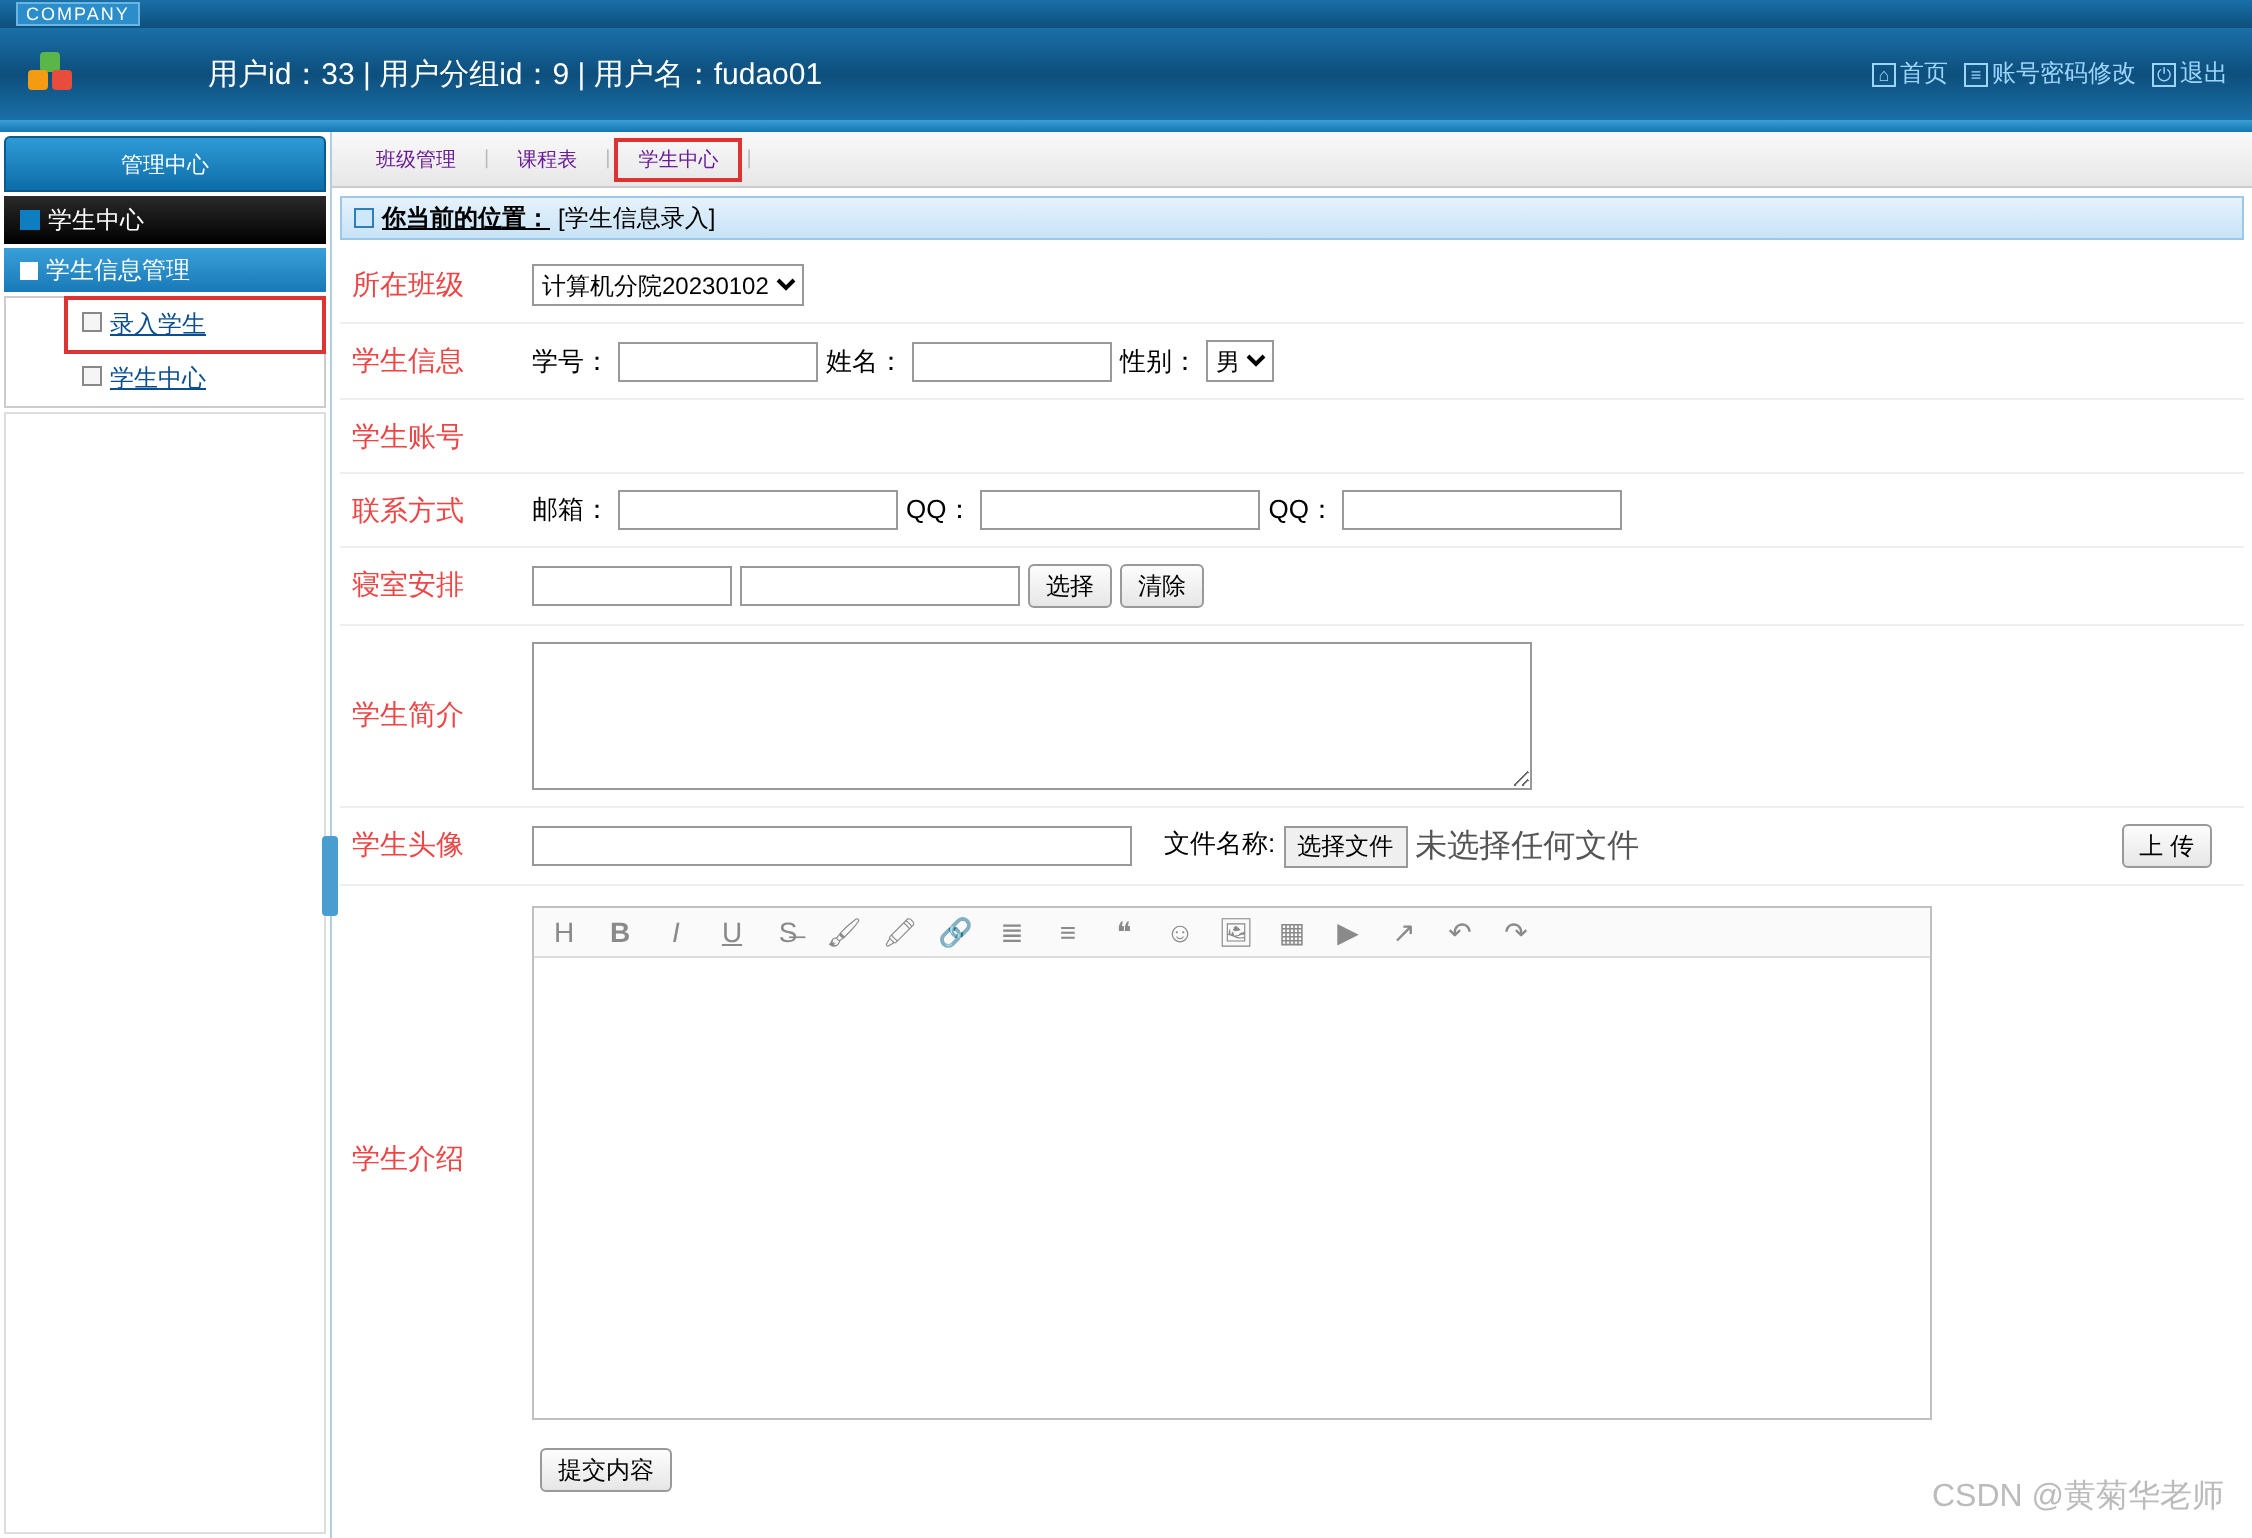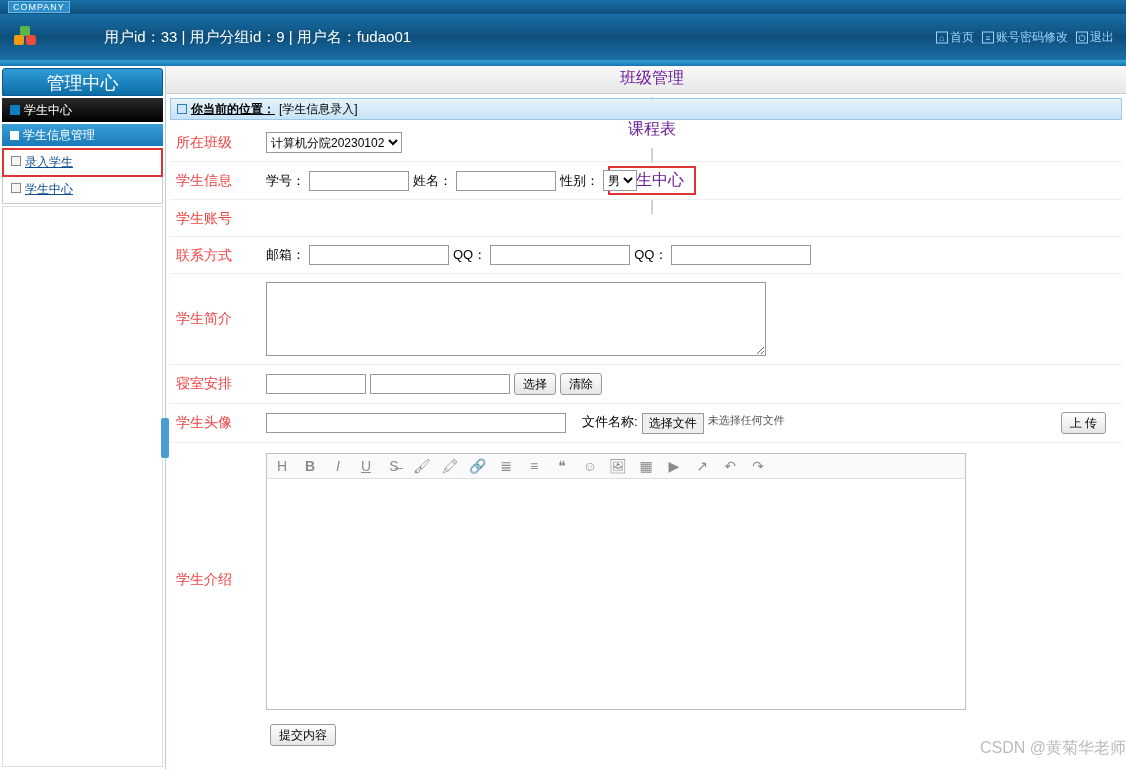--- a/index.html
+++ b/index.html
@@ -27,37 +27,37 @@
     .ta-icon { width: 12px; height: 12px; display: inline-block; border: 1px solid #9cd5ff; font-size: 9px; line-height: 10px; text-align: center; }
     
     
     .secondary-bar { height: 6px; background: linear-gradient(#3aa0d8, #1575b0); }
     
     
     .body-wrap { display: flex; height: calc(769px - 14px - 46px - 6px); }
     
     
     .sidebar { width: 165px; display: flex; flex-direction: column; background: #fff; }
-    .side-header { background: linear-gradient(#2e9bd6, #0c6da8); color: #fff; text-align: center; height: 28px; line-height: 28px; font-size: 18px; border: 1px solid #0a5a8e; border-radius: 3px 3px 0 0; margin: 2px 2px 0 2px; }
+    .side-header { background: linear-gradient(#2e9bd6, #0c6da8); color: #fff; text-align: center; height: 28px; line-height: 28px; font-size: 11px; border: 1px solid #0a5a8e; border-radius: 3px 3px 0 0; margin: 2px 2px 0 2px; }
     
     .side-section-title { background: linear-gradient(#2a2a2a, #000); color: #fff; height: 24px; line-height: 24px; padding-left: 8px; display: flex; align-items: center; gap: 4px; margin: 2px; }
     .side-section-title .sq { width: 10px; height: 10px; background: #0e7ec0; display: inline-block; }
     
     .side-group-header { background: linear-gradient(#3aa0d8, #1879b7); color: #fff; height: 22px; line-height: 22px; padding-left: 8px; display: flex; align-items: center; gap: 4px; margin: 0 2px; font-size: 12px; }
     .side-group-header .sq2 { width: 9px; height: 9px; background: #fff; display: inline-block; }
     
     .side-items { margin: 2px; border: 1px solid #ccc; }
-    .side-item { padding: 5px 6px 5px 22px; color: #0b4e90; text-decoration: underline; cursor: pointer; position: relative; font-size: 12px; }
+    .side-item { padding: 5px 6px 5px 22px; color: #0b4e90; text-decoration: underline; cursor: pointer; position: relative; font-size: 12px; margin-left: 30px; }
     .side-item::before { content: ""; position: absolute; left: 8px; top: 7px; width: 8px; height: 8px; border: 1px solid #888; background: #f5f5f5; }
     .side-item.highlighted { outline: 2px solid #d33; outline-offset: -1px; }
     
     .side-fill { flex: 1; background: #fff; margin: 0 2px 2px 2px; border: 1px solid #ddd; }
     
     
-    .top-tabs { height: 28px; background: linear-gradient(#f9f9f9, #e7e7e7); border-bottom: 1px solid #ccc; display: flex; align-items: center; padding-left: 12px; gap: 4px; font-size: 16px; color: #6a1b9a; flex-direction: column; }
+    .top-tabs { height: 28px; background: linear-gradient(#f9f9f9, #e7e7e7); border-bottom: 1px solid #ccc; display: flex; align-items: center; padding-left: 12px; gap: 4px; font-size: 10px; color: #6a1b9a; }
     .top-tab { padding: 2px 10px; cursor: pointer; }
     .tab-sep { color: #bbb; }
     .top-tab.highlighted { outline: 2px solid #d33; }
     
     
     .main { flex: 1; display: flex; flex-direction: column; background: #fff; border-left: 1px solid #b0cde2; position: relative; }
     .main-inner { flex: 1; overflow-y: auto; overflow-x: hidden; }
     
     .location-bar { background: linear-gradient(#e6f2fb, #c7e3f7); border: 1px solid #9cc7e6; height: 22px; line-height: 22px; margin: 4px; padding-left: 6px; display: flex; align-items: center; gap: 4px; font-size: 12px; }
     .loc-icon { width: 10px; height: 10px; border: 1px solid #2e7eb8; display: inline-block; background: #cfe8f9; }
@@ -73,39 +73,39 @@
     .inp { border: 1px solid #999; height: 20px; padding: 0 3px; font-size: 12px; background:#fff; }
     .inp-sm { width: 100px; }
     .inp-md { width: 140px; }
     .sel { border: 1px solid #999; height: 21px; font-size: 12px; background:#fff; }
     .btn { border: 1px solid #999; background: linear-gradient(#fdfdfd, #e6e6e6); height: 22px; padding: 0 8px; font-size: 12px; cursor: pointer; border-radius: 3px; }
     .txtarea { border: 1px solid #999; width: 500px; height: 74px; resize: both; font-size:12px; }
     
     .avatar-row .form-content { display: flex; align-items: center; gap: 16px; width: 100%; }
     .file-wrap { display: flex; gap: 4px; font-size:13px; }
     .file-btn { border: 1px solid #999; background: #efefef; padding: 1px 6px; font-size: 12px; cursor:pointer; }
-    .file-status { color: #555; font-size: 11px; }
+    .file-status { color: #555; font-size: 16px; }
     .upload-btn-wrap { margin-left: auto; margin-right: 10px; }
     
     
     .editor { border: 1px solid #c0c0c0; margin-top: 2px; width: 700px; }
     .editor-toolbar { border-bottom: 1px solid #ddd; background: #fafafa; padding: 4px 6px; display: flex; gap: 10px; color: #8a8a8a; align-items:center; }
     .ed-btn { cursor: pointer; font-size: 14px; color: #8a8a8a; width: 18px; text-align:center; font-family: Arial, sans-serif; }
     .editor-body { height: 230px; background: #fff; }
     
     .submit-row { margin: 6px 0 0 100px; }
     
     .drag-handle { position: absolute; left: -5px; top: 50%; width: 8px; height: 40px; background: #4a9dd0; border-radius: 2px; cursor: pointer; }
     
     
     .main-inner::-webkit-scrollbar { width: 16px; }
     .main-inner::-webkit-scrollbar-track { background: #e8e8e8; }
     .main-inner::-webkit-scrollbar-thumb { background: #c0c0c0; border: 1px solid #999; }
     
-    .watermark { position: absolute; bottom: 10px; right: 0; color: rgba(150,150,150,0.65); font-size: 16px; pointer-events: none; }
+    .watermark { position: absolute; bottom: 10px; right: 14px; color: rgba(150,150,150,0.65); font-size: 16px; pointer-events: none; }
   </style>
 </head>
 <body>
 
 <div class="top-bar">
   <span class="company-badge">COMPANY</span>
 </div>
 
 <div class="header-bar">
   <div class="logo-cube">
@@ -201,33 +201,33 @@
             <span>邮箱：</span>
             <input class="inp inp-md" style="">
             <span>QQ：</span>
             <input class="inp inp-md" style="">
             <span>QQ：</span>
             <input class="inp inp-md" style="">
           </div>
         </div>
 
         <div class="form-row">
-          <div class="form-label" style="padding-top:28px">学生简介</div>
-          <div class="form-content">
-            <textarea class="txtarea" style=""></textarea>
-          </div>
-        </div>
-
-        <div class="form-row">
           <div class="form-label">寝室安排</div>
           <div class="form-content">
             <input class="inp inp-sm" style="">
             <input class="inp" style="width: 140px;">
             <button class="btn">选择</button>
             <button class="btn">清除</button>
+          </div>
+        </div>
+
+        <div class="form-row">
+          <div class="form-label" style="padding-top:28px">学生简介</div>
+          <div class="form-content">
+            <textarea class="txtarea" style=""></textarea>
           </div>
         </div>
 
         <div class="form-row avatar-row">
           <div class="form-label">学生头像</div>
           <div class="form-content">
             <input class="inp" style="width: 300px;">
             <div class="file-wrap">
               <span>文件名称:</span>
               <span class="file-btn">选择文件</span>

